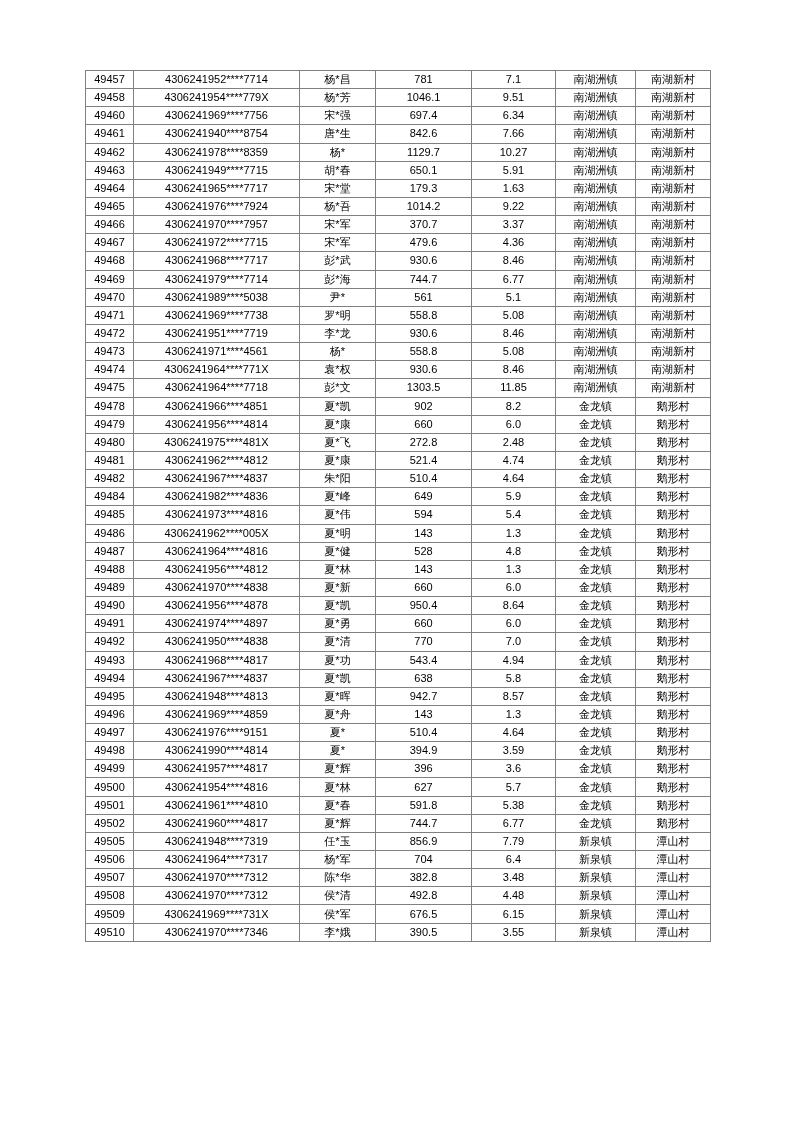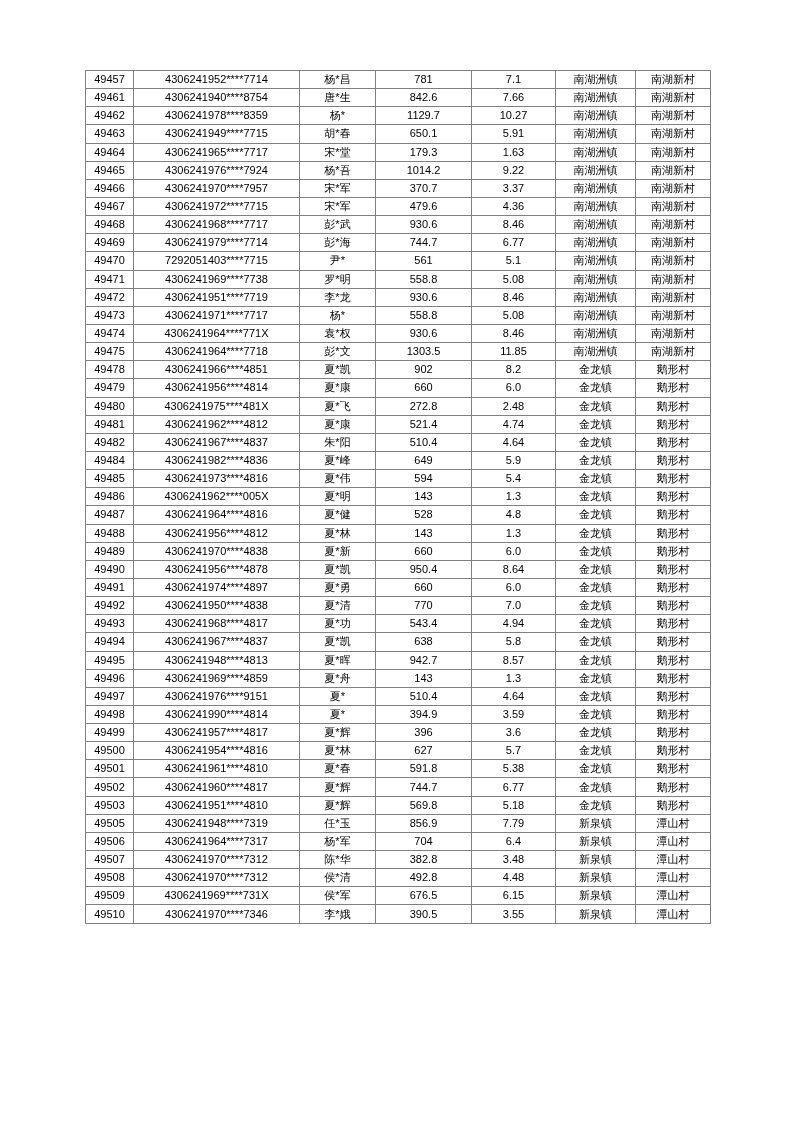--- a/index.html
+++ b/index.html
@@ -61,20 +61,38 @@
         <tr>
           <td>49457</td>
           <td>4306241952****7714</td>
           <td>杨*昌</td>
           <td>781</td>
           <td>7.1</td>
           <td>南湖洲镇</td>
           <td>南湖新村</td>
         </tr>
         <tr>
+          <td>49458</td>
+          <td>4306241954****779X</td>
+          <td>杨*芳</td>
+          <td>1046.1</td>
+          <td>9.51</td>
+          <td>南湖洲镇</td>
+          <td>南湖新村</td>
+        </tr>
+        <tr>
+          <td>49460</td>
+          <td>4306241969****7756</td>
+          <td>宋*强</td>
+          <td>697.4</td>
+          <td>6.34</td>
+          <td>南湖洲镇</td>
+          <td>南湖新村</td>
+        </tr>
+        <tr>
           <td>49461</td>
           <td>4306241940****8754</td>
           <td>唐*生</td>
           <td>842.6</td>
           <td>7.66</td>
           <td>南湖洲镇</td>
           <td>南湖新村</td>
         </tr>
         <tr>
           <td>49462</td>
@@ -143,21 +161,21 @@
           <td>49469</td>
           <td>4306241979****7714</td>
           <td>彭*海</td>
           <td>744.7</td>
           <td>6.77</td>
           <td>南湖洲镇</td>
           <td>南湖新村</td>
         </tr>
         <tr>
           <td>49470</td>
-          <td>7292051403****7715</td>
+          <td>4306241989****5038</td>
           <td>尹*</td>
           <td>561</td>
           <td>5.1</td>
           <td>南湖洲镇</td>
           <td>南湖新村</td>
         </tr>
         <tr>
           <td>49471</td>
           <td>4306241969****7738</td>
           <td>罗*明</td>
@@ -170,21 +188,21 @@
           <td>49472</td>
           <td>4306241951****7719</td>
           <td>李*龙</td>
           <td>930.6</td>
           <td>8.46</td>
           <td>南湖洲镇</td>
           <td>南湖新村</td>
         </tr>
         <tr>
           <td>49473</td>
-          <td>4306241971****7717</td>
+          <td>4306241971****4561</td>
           <td>杨*</td>
           <td>558.8</td>
           <td>5.08</td>
           <td>南湖洲镇</td>
           <td>南湖新村</td>
         </tr>
         <tr>
           <td>49474</td>
           <td>4306241964****771X</td>
           <td>袁*权</td>
@@ -412,29 +430,20 @@
         <tr>
           <td>49502</td>
           <td>4306241960****4817</td>
           <td>夏*辉</td>
           <td>744.7</td>
           <td>6.77</td>
           <td>金龙镇</td>
           <td>鹅形村</td>
         </tr>
         <tr>
-          <td>49503</td>
-          <td>4306241951****4810</td>
-          <td>夏*辉</td>
-          <td>569.8</td>
-          <td>5.18</td>
-          <td>金龙镇</td>
-          <td>鹅形村</td>
-        </tr>
-        <tr>
           <td>49505</td>
           <td>4306241948****7319</td>
           <td>任*玉</td>
           <td>856.9</td>
           <td>7.79</td>
           <td>新泉镇</td>
           <td>潭山村</td>
         </tr>
         <tr>
           <td>49506</td>

